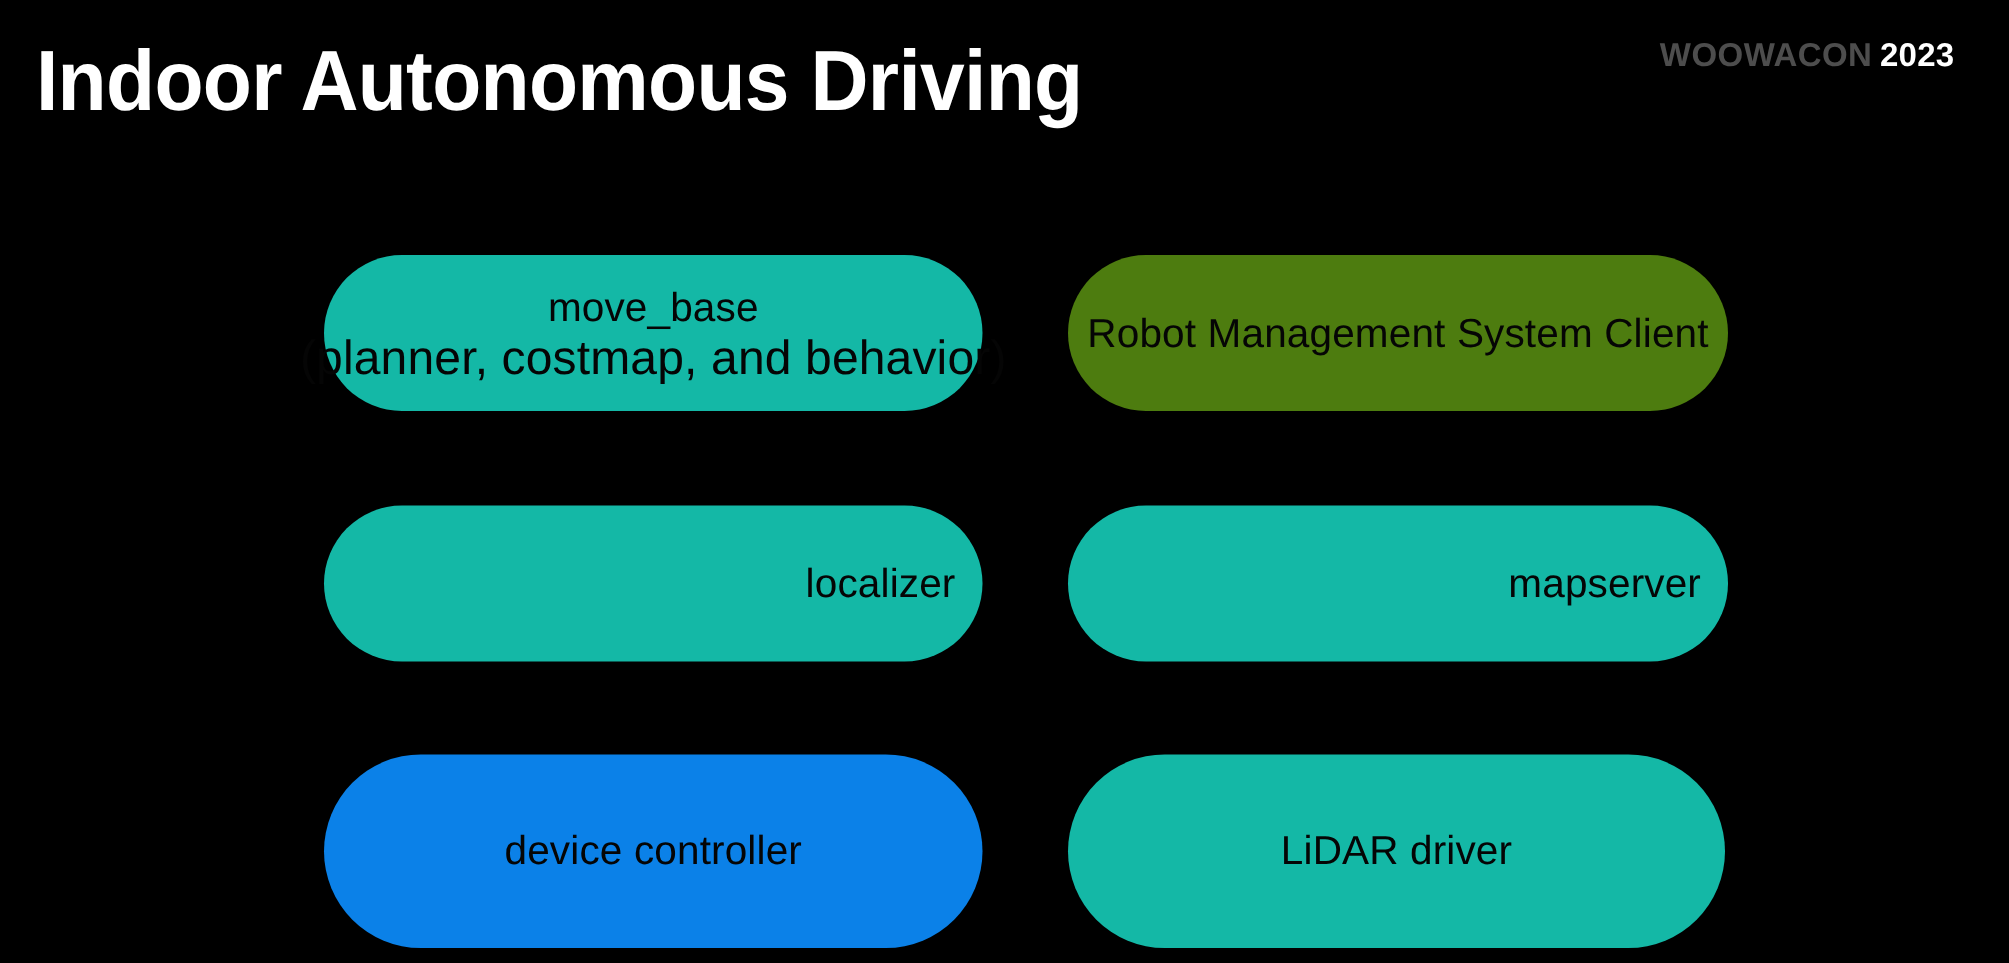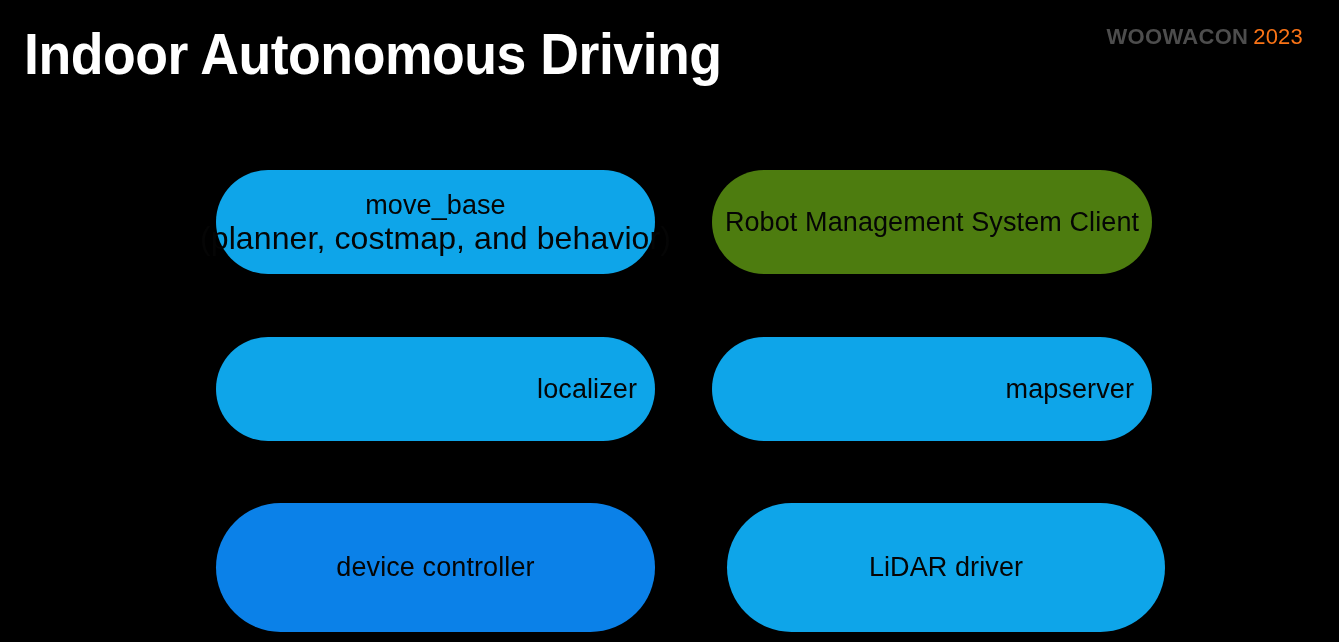--- a/index.html
+++ b/index.html
@@ -51,22 +51,22 @@
     white-space: nowrap;
     color: #4a4a4a;
   }
   .brand-name {
     font-weight: 700;
     color: #4d4d4d;
     letter-spacing: 0.3px;
     margin-top: 40px;
   }
   .brand-year {
-    font-weight: 400;
-    color: #f97316;
+    font-weight: 700;
+    color: #ffffff;
     margin-left: 5px;
     letter-spacing: 0.2px;
   }
 
   
   .diagram {
     position: absolute;
     left: 216px;
     top: 170px;
     width: 937px;
@@ -100,24 +100,24 @@
   
   .col-left  { left: 0px;   width: 439px; }
   .col-right { left: 496px; width: 440px; }
 
   
   .row-1 { top: 0px;   height: 104px; }
   .row-2 { top: 167px; height: 104px; justify-content: flex-end; }
   .row-3 { top: 333px; height: 129px; }
 
   
-  .node.r3.col-right { left: 511px; width: 438px; }
+  .node.r3.col-right { left: 496px; width: 438px; }
 
   
-  .fill-green { background: #0ea5e9; }
+  .fill-green { background: #14b8a6; }
   .fill-pink  { background: #4d7c0f; }
   .fill-blue  { background: #0b81e8; }
 </style>
 </head>
 <body>
 
 <div class="slide">
 
   <div class="slide-title">Indoor Autonomous Driving</div>
 

